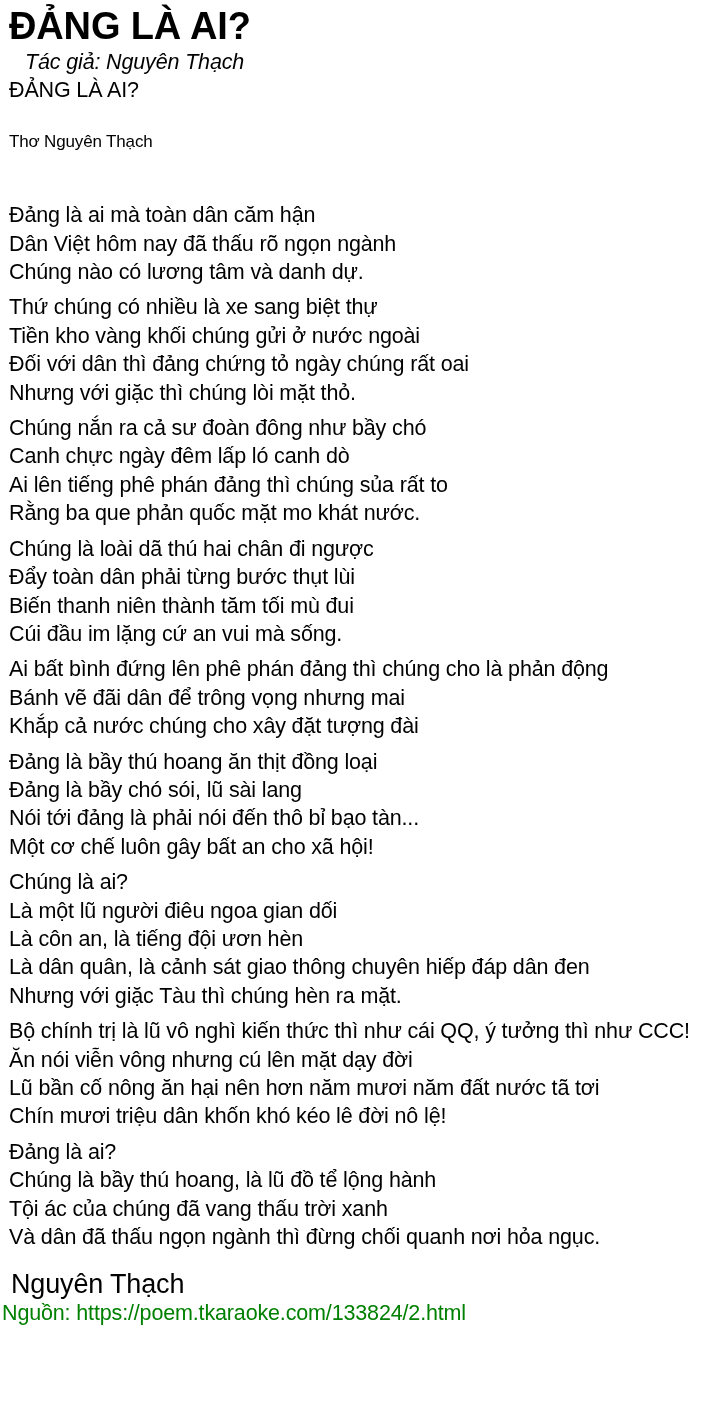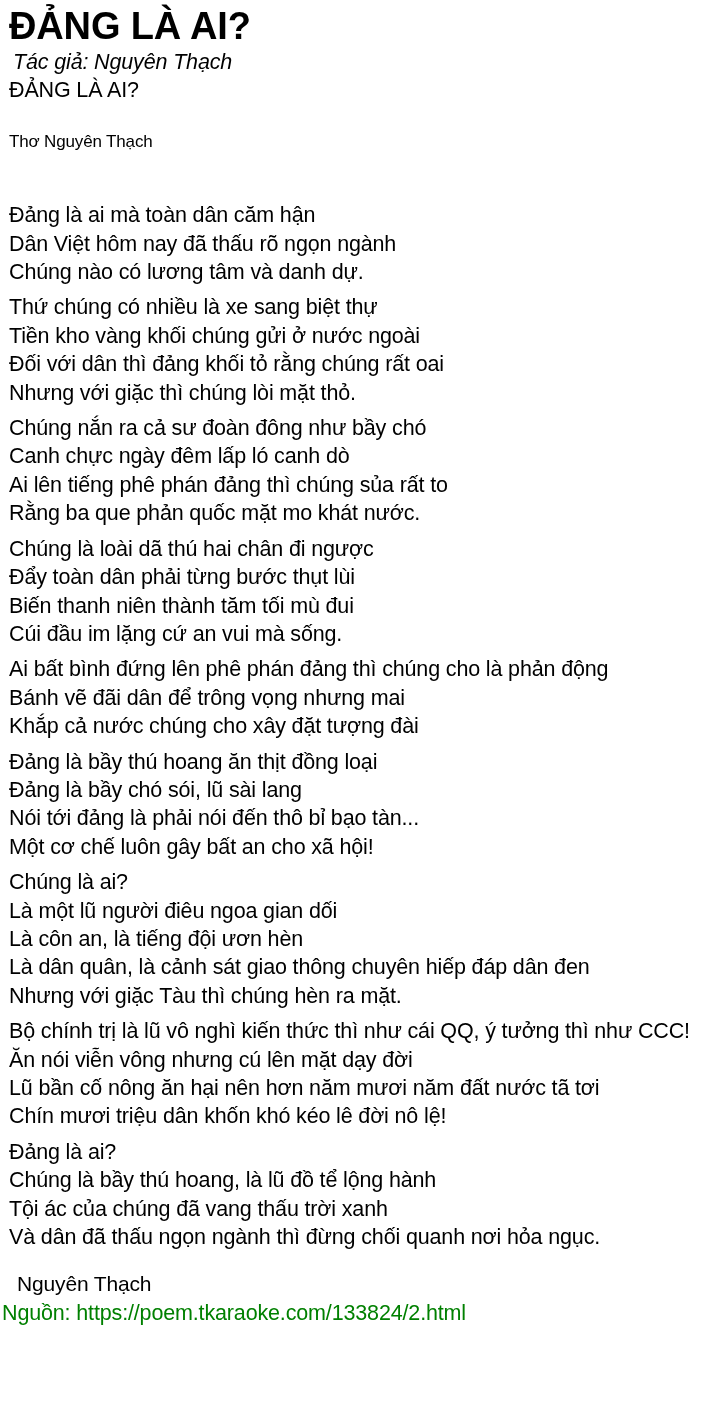--- a/index.html
+++ b/index.html
@@ -22,21 +22,21 @@
     font-size: 38px;
     font-weight: bold;
     line-height: 44px;
     margin: 0;
     white-space: nowrap;
   }
   .byline {
     font-style: italic;
     font-size: 21.5px;
     line-height: 28.4px;
-    margin: 0 0 0 4px;
+    margin: 0 0 0 16px;
     white-space: nowrap;
   }
   .subtitle {
     font-size: 21.5px;
     line-height: 28.4px;
     margin: 0;
     white-space: nowrap;
   }
   .poem-label {
     font-size: 17px;
@@ -50,23 +50,23 @@
   .stanza {
     font-size: 21.5px;
     line-height: 28.4px;
     margin: 0 0 7px 0;
   }
   .line {
     display: block;
     white-space: nowrap;
   }
   .footer-author {
-    font-size: 21px;
+    font-size: 27px;
     line-height: 28.4px;
-    margin: 19px 0 0 8px;
+    margin: 19px 0 0 2px;
     white-space: nowrap;
   }
   .source-line {
     font-size: 21.5px;
     line-height: 28.4px;
     margin: 0 0 0 -7px;
     white-space: nowrap;
   }
   .source-line, .source-line a {
     color: #008000;
@@ -84,21 +84,21 @@
 
   <div class="stanzas">
       <p class="stanza">
         <span class="line">Đảng là ai mà toàn dân căm hận</span>
         <span class="line">Dân Việt hôm nay đã thấu rõ ngọn ngành</span>
         <span class="line">Chúng nào có lương tâm và danh dự.</span>
       </p>
       <p class="stanza">
         <span class="line">Thứ chúng có nhiều là xe sang biệt thự</span>
         <span class="line">Tiền kho vàng khối chúng gửi ở nước ngoài</span>
-        <span class="line">Đối với dân thì đảng khối tỏ rằng chúng rất oai</span>
+        <span class="line">Đối với dân thì đảng chứng tỏ ngày chúng rất oai</span>
         <span class="line">Nhưng với giặc thì chúng lòi mặt thỏ.</span>
       </p>
       <p class="stanza">
         <span class="line">Chúng nắn ra cả sư đoàn đông như bầy chó</span>
         <span class="line">Canh chực ngày đêm lấp ló canh dò</span>
         <span class="line">Ai lên tiếng phê phán đảng thì chúng sủa rất to</span>
         <span class="line">Rằng ba que phản quốc mặt mo khát nước.</span>
       </p>
       <p class="stanza">
         <span class="line">Chúng là loài dã thú hai chân đi ngược</span>

